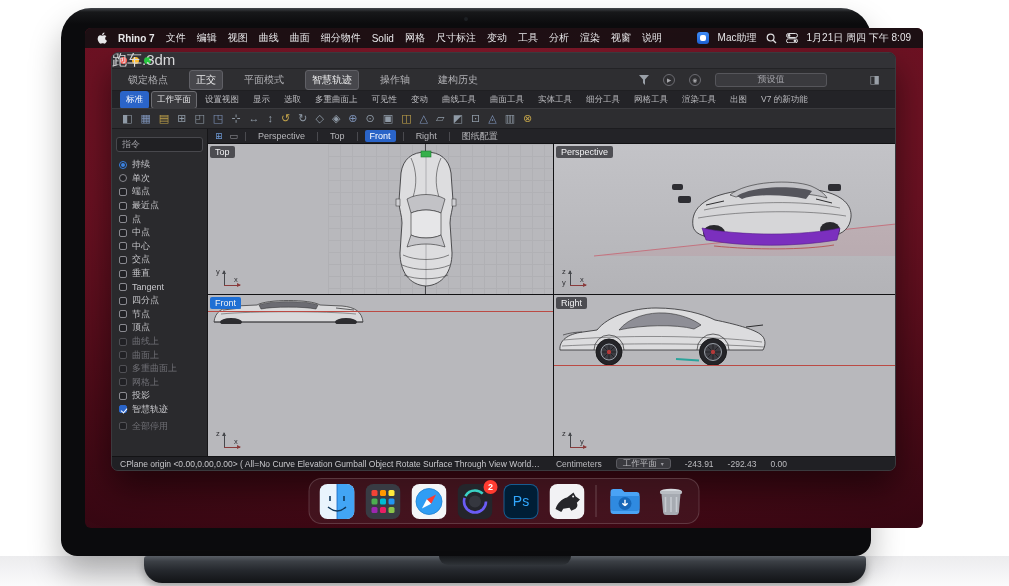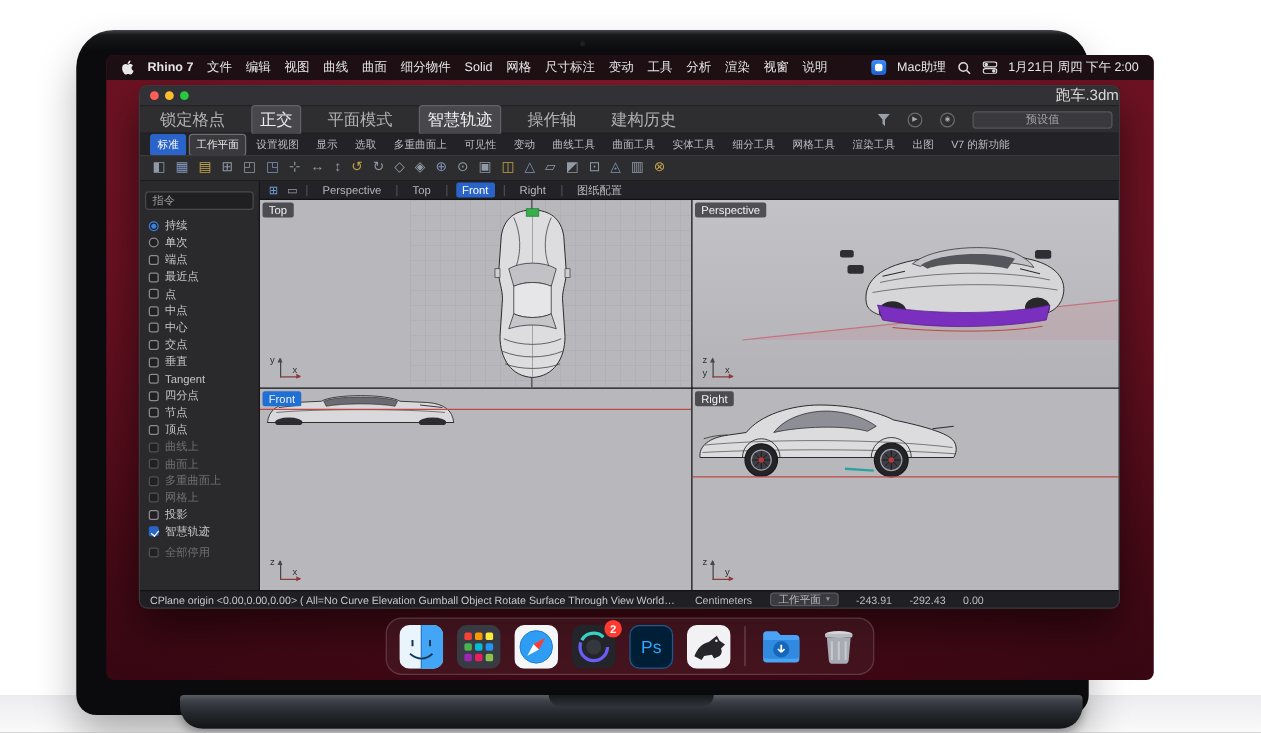--- a/index.html
+++ b/index.html
@@ -1,19 +1,19 @@
 <!DOCTYPE html>
 <html><head>
 <meta charset="utf-8">
 <style>
   *{margin:0;padding:0;box-sizing:border-box}
   html,body{width:1009px;height:586px;background:#fff;font-family:"Liberation Sans","DejaVu Sans",sans-serif;overflow:hidden;position:relative}
   
   .desk{position:absolute;left:0;right:0;top:556px;height:30px;background:linear-gradient(#ececee,#fafafb)}
-  .laptop-body{position:absolute;left:61px;top:24px;width:810px;height:548px;border-radius:30px 30px 16px 16px;
+  .laptop-body{position:absolute;left:61px;top:8px;width:810px;height:548px;border-radius:30px 30px 16px 16px;
     background:linear-gradient(180deg,#44474c 0,#17181a 4px,#0b0b0d 16px,#0b0b0d 100%);box-shadow:0 18px 32px rgba(0,0,0,.28)}
   .webcam{position:absolute;left:50%;top:9px;transform:translateX(-50%);width:4px;height:4px;border-radius:50%;background:#1d2024}
   .chin-brand{position:absolute;left:0;right:0;bottom:7px;text-align:center;color:#d7d9dc;font-size:12.5px;font-weight:bold;letter-spacing:.4px}
   .laptop-base{position:absolute;left:144px;top:556px;width:722px;height:27px;border-radius:3px 3px 18px 18px;
     background:linear-gradient(180deg,#585d64 0%,#3b3f45 20%,#24272c 55%,#121316 100%);box-shadow:0 4px 8px rgba(0,0,0,.3)}
   .laptop-base::before{content:"";position:absolute;left:50%;transform:translateX(-50%);top:0;width:132px;height:9px;background:linear-gradient(180deg,#17191c,#2f3338);border-radius:0 0 10px 10px}
   
   .screen{position:absolute;left:24px;top:20px;width:838px;height:500px;border-radius:6px;overflow:hidden;
     background:radial-gradient(120% 95% at 50% 16%,#8c1b2e 0%,#6b1122 45%,#4a0a17 76%,#340712 100%)}
   
@@ -23,23 +23,23 @@
   .mspacer{flex:1}
   .mright{display:flex;align-items:center;gap:9px}
   .assist-ic{width:12px;height:12px;border-radius:3px;background:linear-gradient(#3f8cf7,#1b5fd0);position:relative}
   .assist-ic::after{content:"";position:absolute;left:3px;top:3px;width:6px;height:6px;border-radius:2px;background:#fff}
   
   .rwindow{position:absolute;left:26px;top:24px;width:785px;height:419px;background:#29292c;border:1px solid #3a3a3e;border-radius:7px;
     box-shadow:0 16px 36px rgba(0,0,0,.55);display:flex;flex-direction:column;overflow:hidden;z-index:10}
   .titlebar{height:15px;background:#323236;display:flex;align-items:center;position:relative;flex:none}
   .tl{width:7px;height:7px;border-radius:50%;margin-left:5px;flex:none}
   .tl.red{background:#ff5f57;margin-left:8px}.tl.yellow{background:#febc2e}.tl.green{background:#28c840}
-  .wtitle{position:absolute;left:0;right:0;text-align:right;font-size:12px;color:#d9d9db}
+  .wtitle{position:absolute;left:0;right:0;text-align:left;font-size:15px;color:#d9d9db}
   .toolbar{height:23px;background:#2e2e31;border-top:1px solid #232326;border-bottom:1px solid #1f1f22;display:flex;align-items:center;gap:14px;padding:0 9px;flex:none}
-  .tgl{font-size:13px;color:#b2b2b6;padding:2px 6px;border:1px solid transparent;border-radius:3px;white-space:nowrap}
+  .tgl{font-size:10px;color:#b2b2b6;padding:2px 6px;border:1px solid transparent;border-radius:3px;white-space:nowrap}
   .tgl.active{background:#47474c;border-color:#606066;color:#eeeeef}
   .funnel{margin-left:140px;flex:none}
   .roundbtn{width:12px;height:12px;border:1px solid #6a6a70;border-radius:50%;color:#a8a8ac;font-size:5.5px;display:flex;align-items:center;justify-content:center;flex:none}
   .preset{width:112px;height:14px;background:#3a3a3e;border:1px solid #56565b;border-radius:3px;color:#a3a3a9;font-size:9px;display:flex;align-items:center;justify-content:center;flex:none}
   .panel-ico{margin-left:auto;margin-right:6px;color:#9aa0a8;font-size:11px;line-height:1}
   .tabrow{height:17px;background:#232327;display:flex;align-items:center;gap:2px;padding:0 8px;flex:none}
   .rtab{font-size:8.5px;color:#bcbcc0;padding:2px 5px;border:1px solid transparent;border-radius:3px;white-space:nowrap}
   .rtab.blue{background:#2a64c8;color:#fff}
   .rtab.outlined{background:#3a3a3e;border-color:#6d6d72;color:#e9e9eb}
   .irow{height:21px;background:#2d2d30;border-top:1px solid #3a3a3e;border-bottom:1px solid #1c1c1f;display:flex;align-items:center;gap:8px;padding:0 10px;flex:none}
@@ -149,21 +149,21 @@
             </svg>
         </span>
         <span style="display:flex">
           <svg width="12" height="10" viewBox="0 0 12 10">
               <rect x="0.5" y="0.5" width="11" height="4" rx="2" fill="none" stroke="#dcdcde"></rect>
               <circle cx="3" cy="2.5" r="1.4" fill="#dcdcde"></circle>
               <rect x="0.5" y="5.8" width="11" height="4" rx="2" fill="none" stroke="#dcdcde"></rect>
               <circle cx="9" cy="7.8" r="1.4" fill="#dcdcde"></circle>
             </svg>
         </span>
-        <span class="mitem">1月21日 周四 下午 2:00</span>
+        <span class="mitem">1月21日 周四 下午 8:09</span>
       </span>
     </div>
 
     <div class="rwindow">
 
       <div class="titlebar">
         <span class="tl red"></span>
         <span class="tl yellow"></span>
         <span class="tl green"></span>
         <span class="wtitle">跑车.3dm</span>

